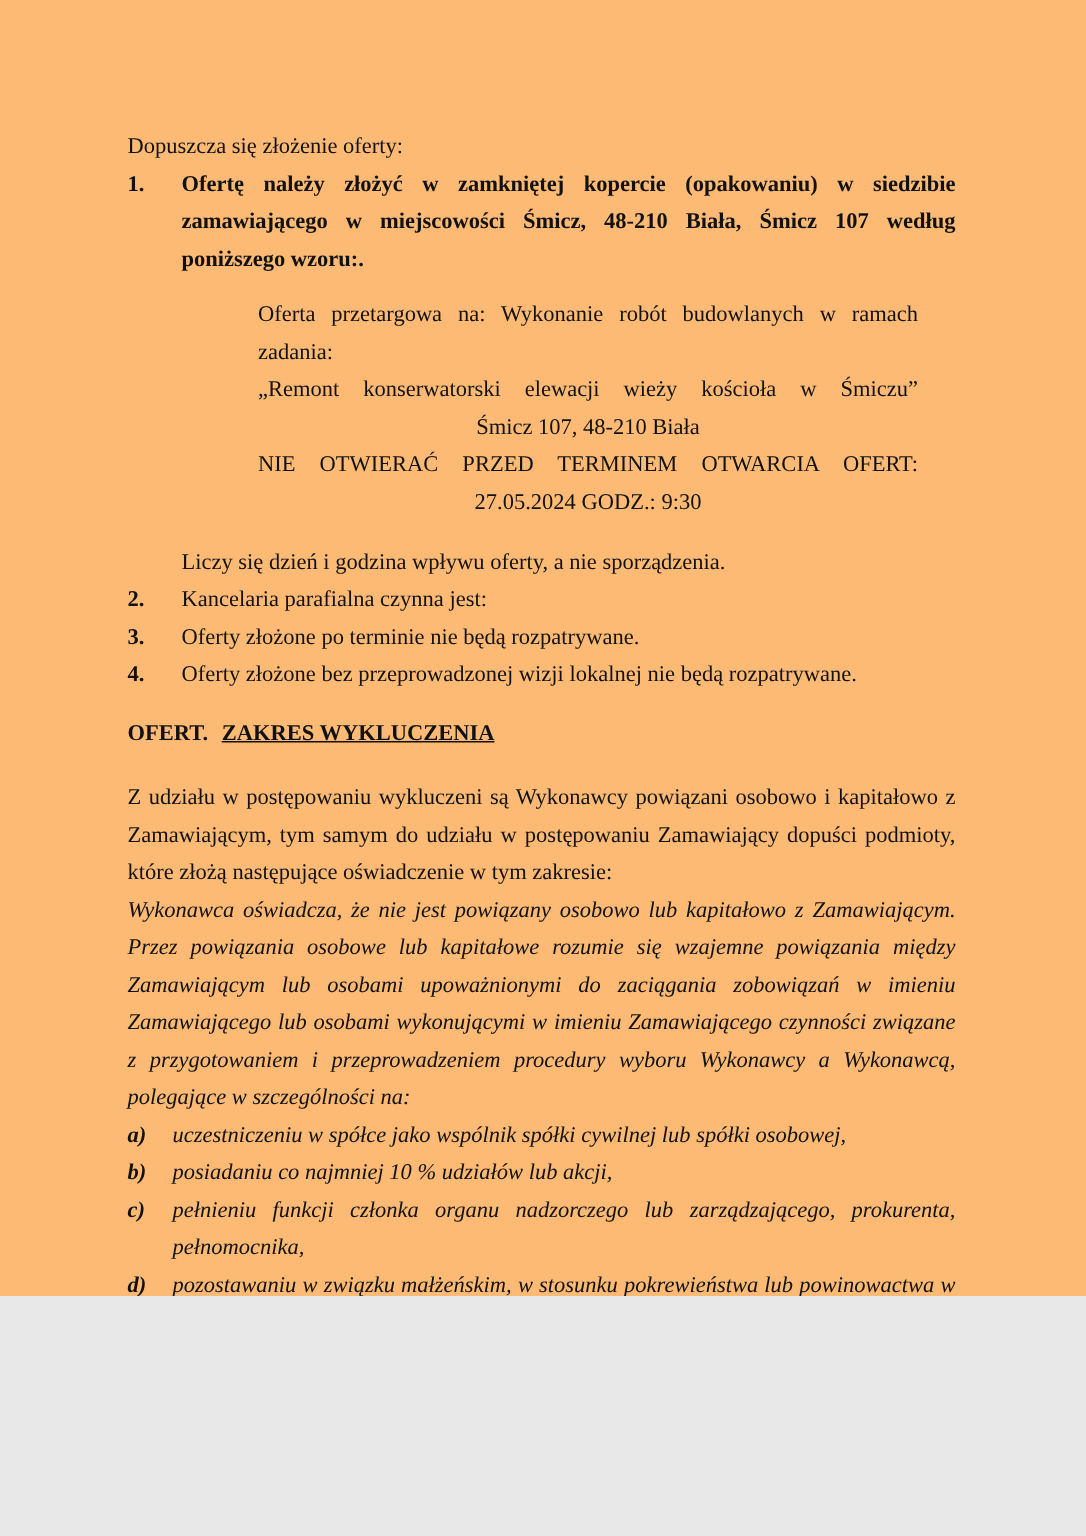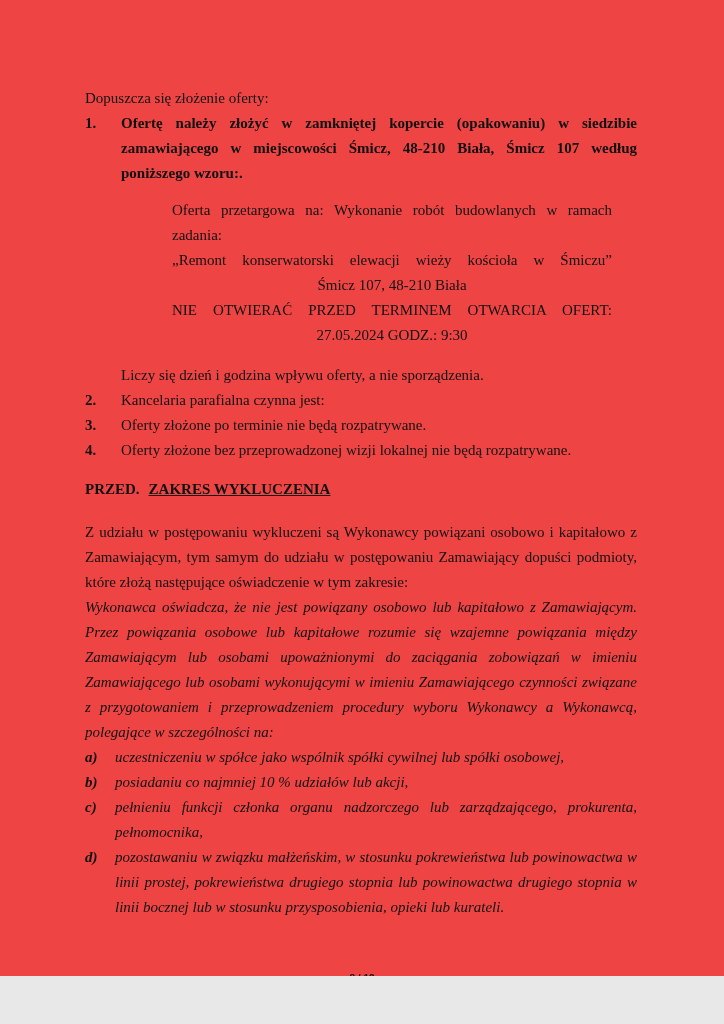--- a/index.html
+++ b/index.html
@@ -3,23 +3,23 @@
 <meta charset="utf-8">
 <style>
   html, body {
     margin: 0;
     padding: 0;
     background: #e8e8e8;
   }
   .page {
     position: relative;
     width: 724px;
-    height: 976px;
+    height: 864px;
     margin: 0 auto;
-    background: #ef4444;
+    background: #fdba74;
     font-family: "Liberation Serif", "DejaVu Serif", serif;
     font-size: 15px;
     line-height: 25px;
     color: #111111;
     overflow: hidden;
   }
   .content {
     position: absolute;
     left: 85px;
     top: 86px;
@@ -129,21 +129,21 @@
       <span class="marker">3.</span>
       <div class="item-text">Oferty złożone po terminie nie będą rozpatrywane.</div>
     </div>
 
     <div class="num-item">
       <span class="marker">4.</span>
       <div class="item-text">Oferty złożone bez przeprowadzonej wizji lokalnej nie będą rozpatrywane.</div>
     </div>
 
     <div class="heading">
-      <span class="heading-num">PRZED.</span><span class="heading-title">ZAKRES WYKLUCZENIA</span>
+      <span class="heading-num">OFERT.</span><span class="heading-title">ZAKRES WYKLUCZENIA</span>
     </div>
 
     <div class="para">Z udziału w postępowaniu wykluczeni są Wykonawcy powiązani osobowo i kapitałowo z Zamawiającym, tym samym do udziału w postępowaniu Zamawiający dopuści podmioty, które złożą następujące oświadczenie w tym zakresie:</div>
 
     <div class="decl">Wykonawca oświadcza, że nie jest powiązany osobowo lub kapitałowo z Zamawiającym. Przez powiązania osobowe lub kapitałowe rozumie się wzajemne powiązania między Zamawiającym lub osobami upoważnionymi do zaciągania zobowiązań w imieniu Zamawiającego lub osobami wykonującymi w imieniu Zamawiającego czynności związane z przygotowaniem i przeprowadzeniem procedury wyboru Wykonawcy a Wykonawcą, polegające w szczególności na:</div>
 
     <div class="letter-item">
       <span class="marker">a)</span>
       <div class="item-text">uczestniczeniu w spółce jako wspólnik spółki cywilnej lub spółki osobowej,</div>
     </div>

